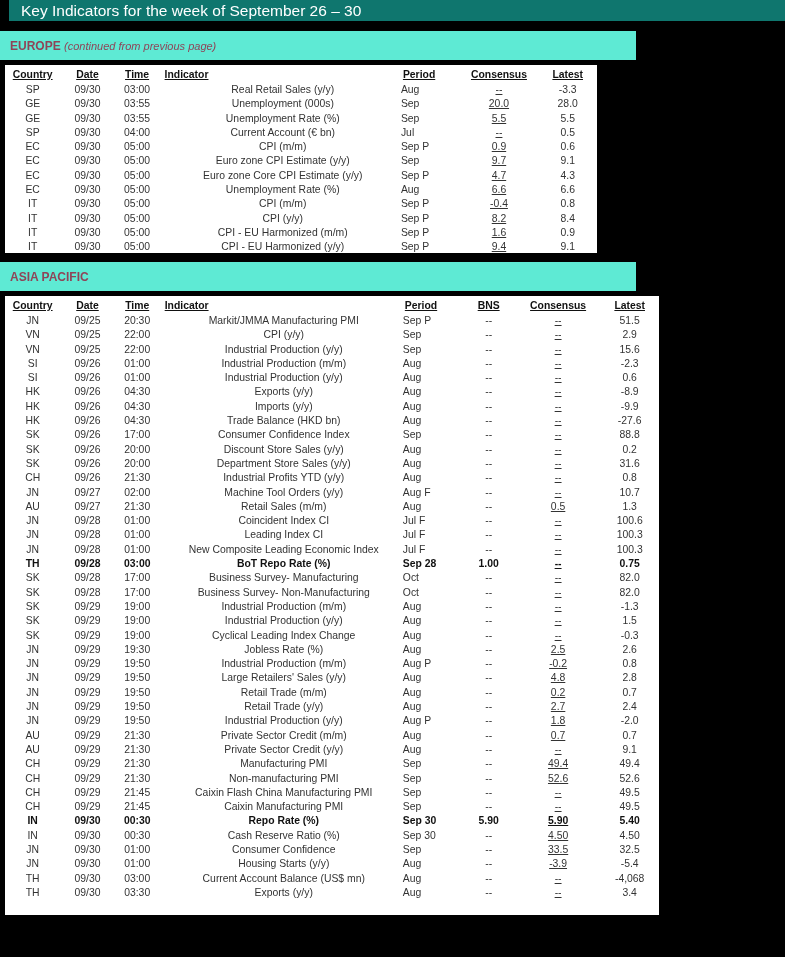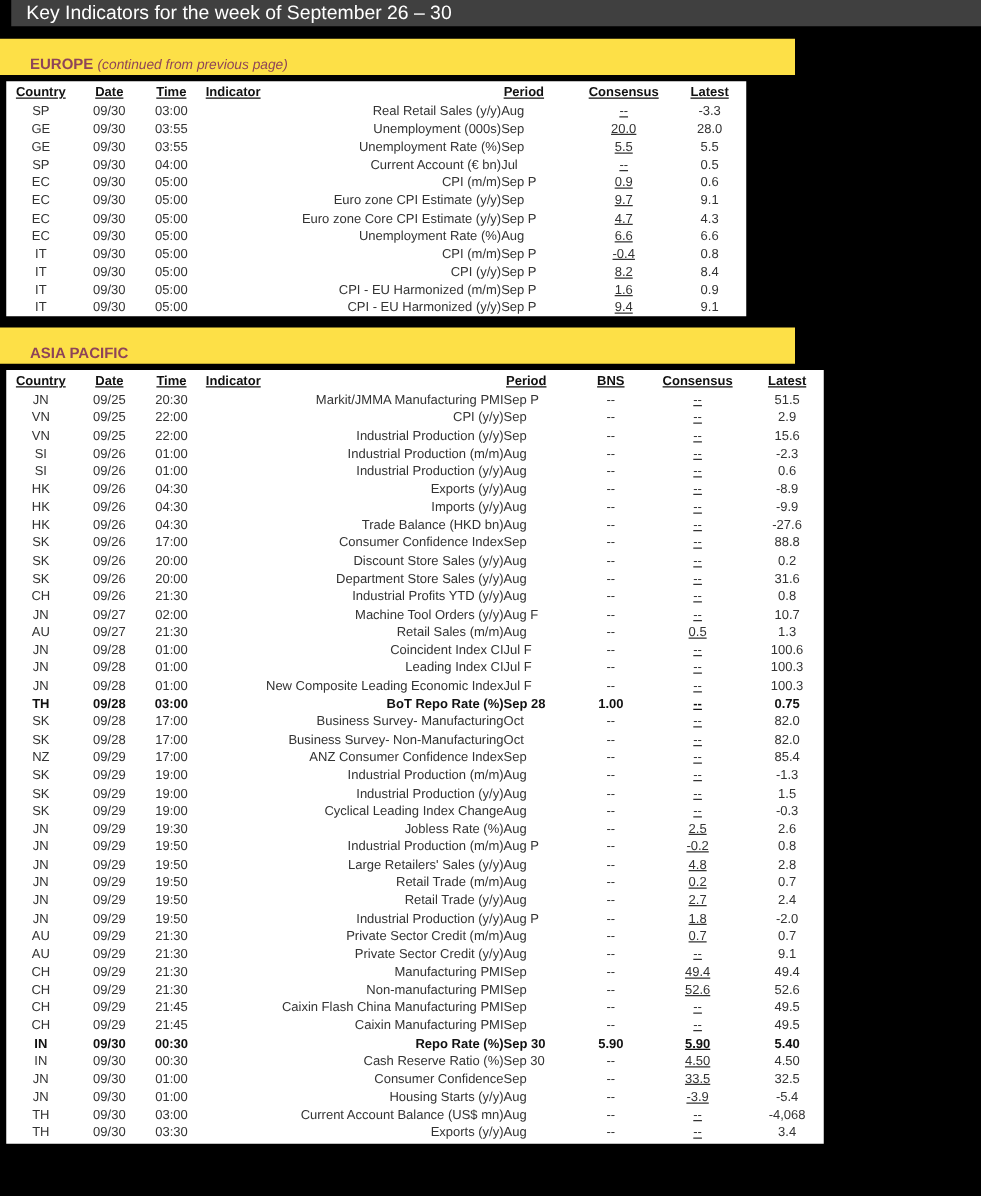--- a/index.html
+++ b/index.html
@@ -2,38 +2,38 @@
 <html><head>
 <meta charset="utf-8">
 <style>
   html, body { margin:0; padding:0; }
   body {
     width:785px; height:957px; background:#000; position:relative; overflow:hidden;
     font-family:"Liberation Sans", "DejaVu Sans", sans-serif; color:#222;
   }
   .title-bar {
     position:absolute; left:9px; top:0; width:776px; height:21px;
-    background:#404040; color:#fff; font-size:15.5px; line-height:21px;
+    background:#0f766e; color:#fff; font-size:15.5px; line-height:21px;
     padding-left:12px; box-sizing:border-box; font-weight:normal;
   }
   .section-head {
-    position:absolute; left:0; width:636px; height:29px; background:#fde047;
-    box-sizing:border-box; padding-left:24px; line-height:40px;
+    position:absolute; left:0; width:636px; height:29px; background:#5eead4;
+    box-sizing:border-box; padding-left:10px; line-height:30px;
     font-size:12px; color:#8e4458; font-weight:bold;
   }
   .section-head .sub { font-style:italic; font-weight:normal; font-size:11px; }
   .table-panel { position:absolute; background:#fff; }
   table { border-collapse:collapse; font-size:10.4px; }
   th { font-weight:bold; text-decoration:underline; padding:2px; height:13px; line-height:13px; color:#111; }
   td { padding:0; height:14.3px; line-height:14.3px; color:#333; white-space:nowrap; }
   tr.bold td { font-weight:bold; color:#111; }
   .c-country { width:52px; text-align:center; }
   .c-date { width:52px; text-align:center; }
   .c-time { width:42px; text-align:center; }
-  .c-ind { text-align:right; padding-left:5px; }
+  .c-ind { text-align:center; padding-left:5px; }
   .c-period { text-align:left; }
   .c-bns { text-align:center; }
   .c-cons { text-align:center;text-decoration:underline; }
   .c-latest { text-align:center; }
   th.c-ind { text-align:left; }
 </style>
 </head>
 <body>
 
 <div class="title-bar">Key Indicators for the week of September 26 – 30</div>
@@ -401,30 +401,20 @@
           <td class="c-country">SK</td>
           <td class="c-date">09/28</td>
           <td class="c-time">17:00</td>
           <td class="c-ind">Business Survey- Non-Manufacturing</td>
           <td class="c-period">Oct</td>
           <td class="c-bns">--</td>
           <td class="c-cons">--</td>
           <td class="c-latest">82.0</td>
         </tr>
         <tr>
-          <td class="c-country">NZ</td>
-          <td class="c-date">09/29</td>
-          <td class="c-time">17:00</td>
-          <td class="c-ind">ANZ Consumer Confidence Index</td>
-          <td class="c-period">Sep</td>
-          <td class="c-bns">--</td>
-          <td class="c-cons">--</td>
-          <td class="c-latest">85.4</td>
-        </tr>
-        <tr>
           <td class="c-country">SK</td>
           <td class="c-date">09/29</td>
           <td class="c-time">19:00</td>
           <td class="c-ind">Industrial Production (m/m)</td>
           <td class="c-period">Aug</td>
           <td class="c-bns">--</td>
           <td class="c-cons">--</td>
           <td class="c-latest">-1.3</td>
         </tr>
         <tr>

